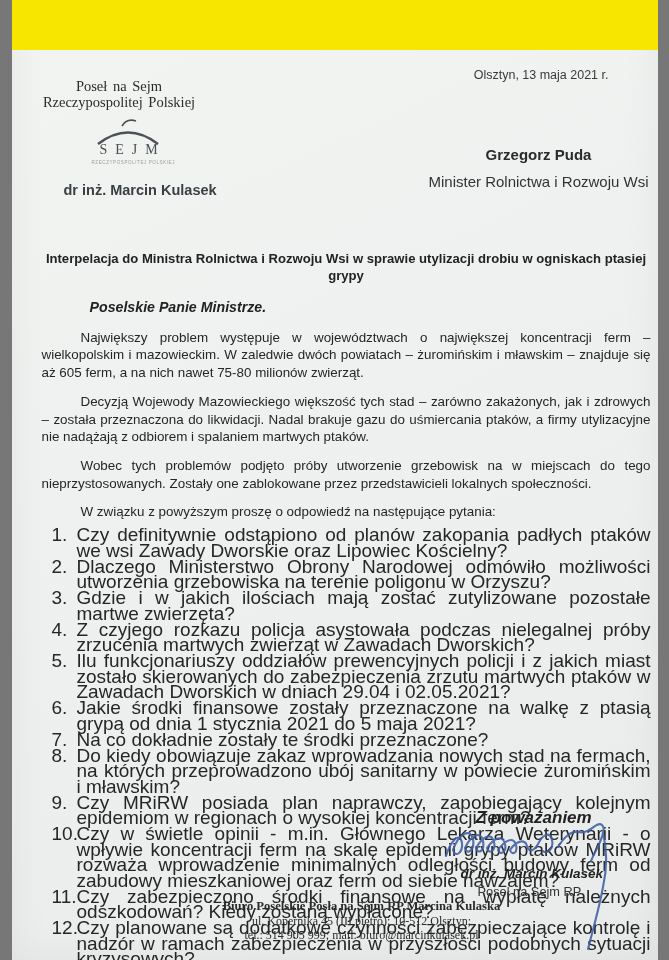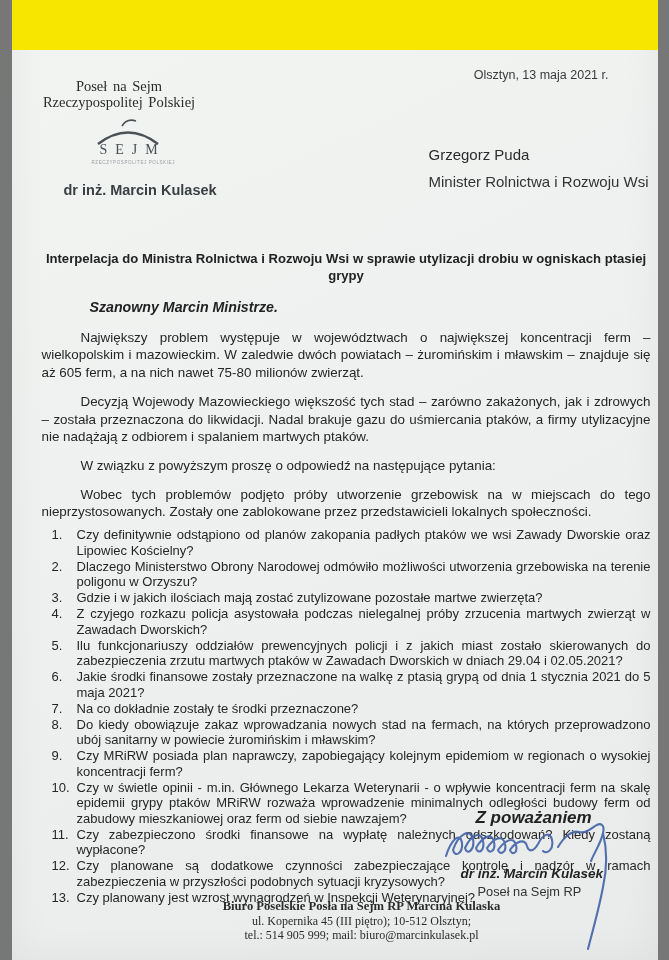--- a/index.html
+++ b/index.html
@@ -44,21 +44,21 @@
     margin-top:2px; white-space:nowrap;
   }
   .sender-name {
     position:absolute; top:182px; left:52px;
     font-size:14.5px; font-weight:bold; color:#3a3f44;
   }
   .recipient {
     position:absolute; top:141px; left:417px;
     font-size:15px; line-height:27px; color:#333;
   }
-  .recipient .bold { font-weight:normal; color:#2b2b2b; }
+  .recipient .bold { font-weight:bold; color:#2b2b2b;text-align:center; }
 
   .letter-body {
     position:absolute; top:250px; left:30px; width:609px;
   }
   .subject {
     text-align:center; font-weight:bold;
     font-size:13.1px; line-height:17px; color:#222;
   }
   .greeting {
     margin:14px 0 0 48px;
@@ -76,21 +76,21 @@
   .intro { margin-top:11px; }
 
   ol.questions {
     margin-top:6.5px; list-style:none;
     counter-reset:q;
   }
   ol.questions li {
     counter-increment:q;
     position:relative;
     padding-left:35px;
-    font-size:13px; line-height:15.5px;
+    font-size:19px; line-height:15.5px;
     text-align:justify;
     margin-bottom:0.5px;
     color:#262626;
   }
   ol.questions li::before {
     content:counter(q) ".";
     position:absolute; left:10px; top:0;
   }
 
   .closing-text {
@@ -145,25 +145,25 @@
 
   <div class="sender-name">dr inż. Marcin Kulasek</div>
 
   <div class="recipient">
     <div class="bold">Grzegorz Puda</div>
     <div>Minister Rolnictwa i Rozwoju Wsi</div>
   </div>
 
   <div class="letter-body">
     <div class="subject">Interpelacja do Ministra Rolnictwa i Rozwoju Wsi w sprawie utylizacji drobiu w ogniskach ptasiej grypy</div>
-    <div class="greeting">Szanowny Marcin Ministrze.</div>
+    <div class="greeting">Poselskie Panie Ministrze.</div>
     <p class="para p2">Największy problem występuje w województwach o największej koncentracji ferm – wielkopolskim i mazowieckim. W zaledwie dwóch powiatach – żuromińskim i mławskim – znajduje się aż 605 ferm, a na nich nawet 75-80 milionów zwierząt.</p>
     <p class="para p3">Decyzją Wojewody Mazowieckiego większość tych stad – zarówno zakażonych, jak i zdrowych – została przeznaczona do likwidacji. Nadal brakuje gazu do uśmiercania ptaków, a firmy utylizacyjne nie nadążają z odbiorem i spalaniem martwych ptaków.</p>
+    <p class="para p4">Wobec tych problemów podjęto próby utworzenie grzebowisk na w miejscach do tego nieprzystosowanych. Zostały one zablokowane przez przedstawicieli lokalnych społeczności.</p>
     <p class="para intro">W związku z powyższym proszę o odpowiedź na następujące pytania:</p>
-    <p class="para p4">Wobec tych problemów podjęto próby utworzenie grzebowisk na w miejscach do tego nieprzystosowanych. Zostały one zablokowane przez przedstawicieli lokalnych społeczności.</p>
     <ol class="questions">
       <li>Czy definitywnie odstąpiono od planów zakopania padłych ptaków we wsi Zawady Dworskie oraz Lipowiec Kościelny?</li>
       <li>Dlaczego Ministerstwo Obrony Narodowej odmówiło możliwości utworzenia grzebowiska na terenie poligonu w Orzyszu?</li>
       <li>Gdzie i w jakich ilościach mają zostać zutylizowane pozostałe martwe zwierzęta?</li>
       <li>Z czyjego rozkazu policja asystowała podczas nielegalnej próby zrzucenia martwych zwierząt w Zawadach Dworskich?</li>
       <li>Ilu funkcjonariuszy oddziałów prewencyjnych policji i z jakich miast zostało skierowanych do zabezpieczenia zrzutu martwych ptaków w Zawadach Dworskich w dniach 29.04 i 02.05.2021?</li>
       <li>Jakie środki finansowe zostały przeznaczone na walkę z ptasią grypą od dnia 1 stycznia 2021 do 5 maja 2021?</li>
       <li>Na co dokładnie zostały te środki przeznaczone?</li>
       <li>Do kiedy obowiązuje zakaz wprowadzania nowych stad na fermach, na których przeprowadzono ubój sanitarny w powiecie żuromińskim i mławskim?</li>
       <li>Czy MRiRW posiada plan naprawczy, zapobiegający kolejnym epidemiom w regionach o wysokiej koncentracji ferm?</li>

